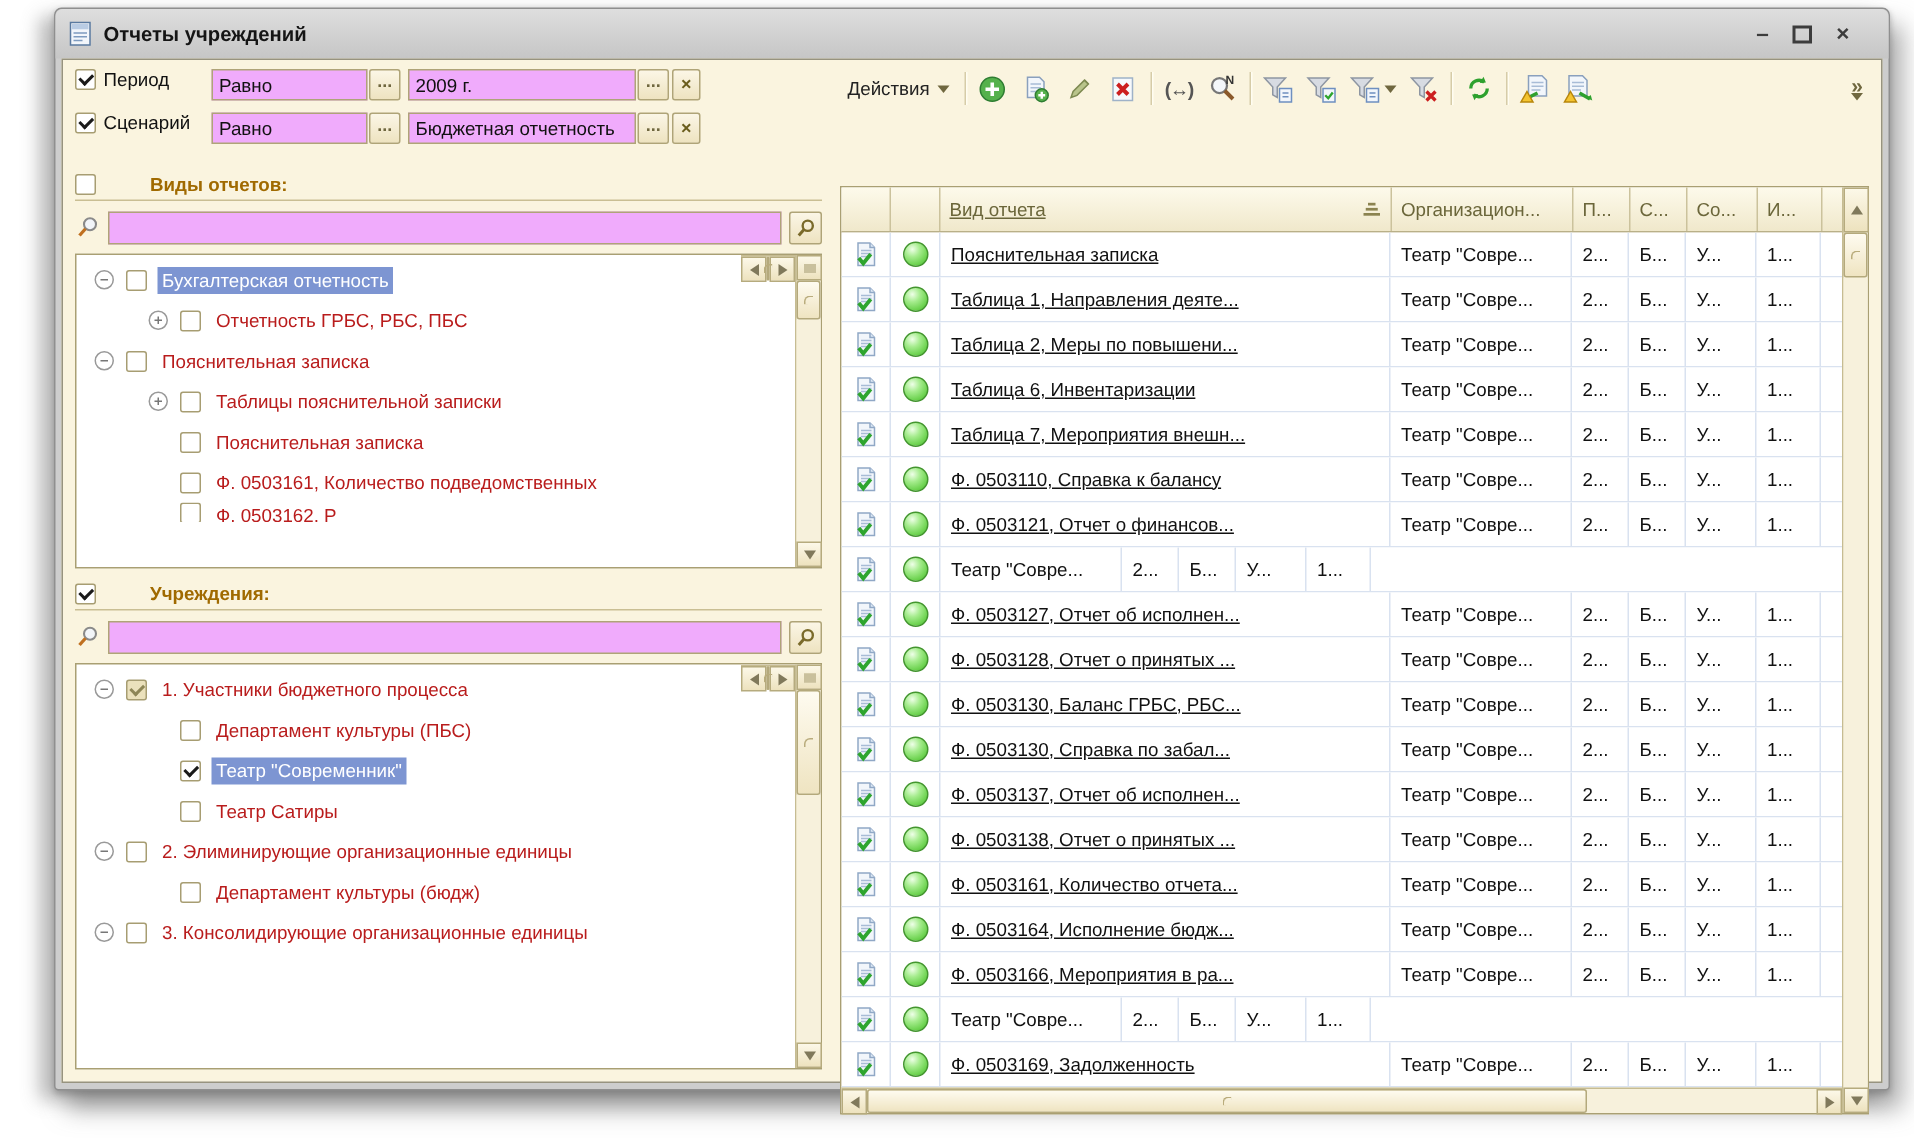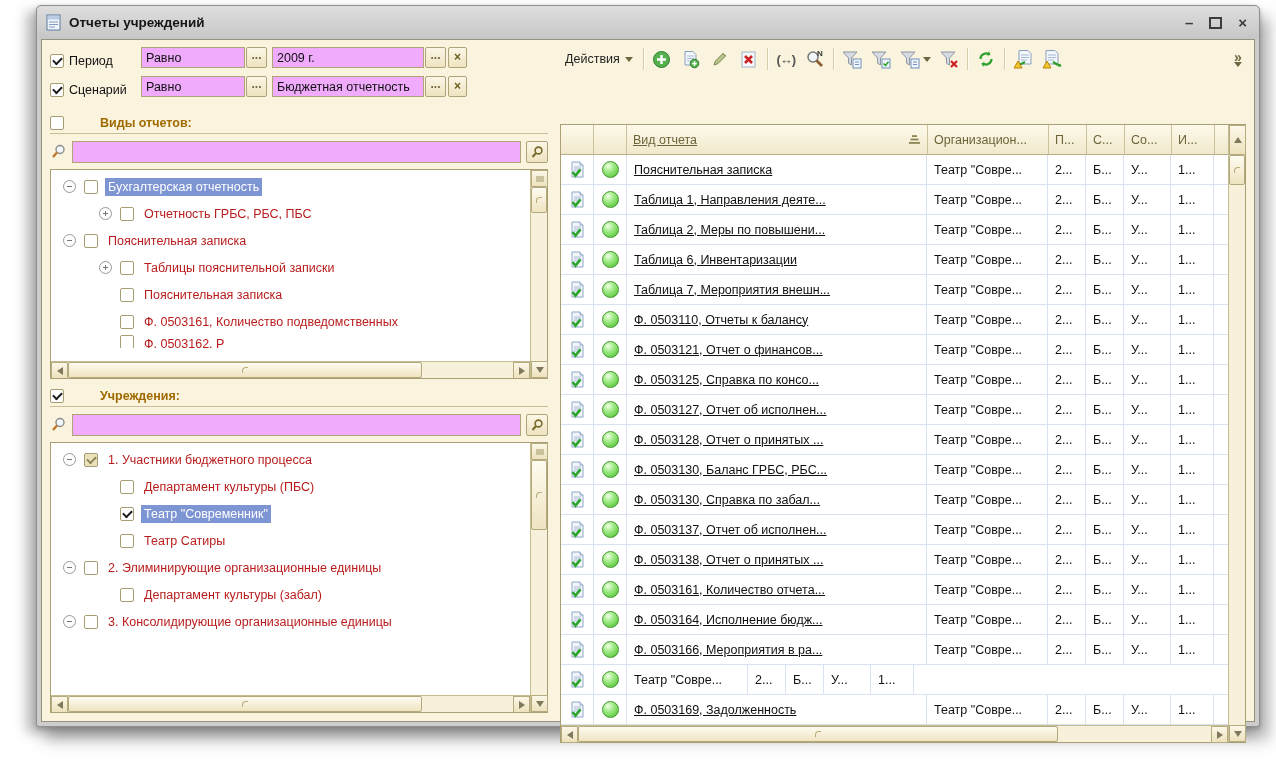--- a/index.html
+++ b/index.html
@@ -6,33 +6,33 @@
   html,body { width:1276px; height:764px; background:#fff; font-family:"Liberation Sans", sans-serif; }
   .stage { position:relative; width:1276px; height:764px; background:#fff; overflow:hidden; }
 
   
   .window {
     position:absolute; left:36px; top:5px; width:1224px; height:722px;
     background:#CDCDCD;
     border:1px solid #8F8F8F; border-radius:5px 5px 3px 3px;
     box-shadow: -10px 6px 12px rgba(110,110,110,.45), 8px 12px 16px rgba(100,100,100,.55), 0 2px 4px rgba(0,0,0,.25);
   }
-  .titlebar { height:33px; display:flex; align-items:center; padding:0 12px 0 8px;
+  .titlebar { height:33px; display:flex; align-items:center; padding:0 26px 0 8px;
     background:linear-gradient(#DEDEDE,#C6C6C6); border-radius:5px 5px 0 0; }
   .titlebar .title { font-size:13.5px; font-weight:bold; color:#151515; margin-left:7px; flex:1; }
   .win-controls { display:flex; gap:16px; align-items:center; }
   .win-btn { font-size:15px; font-weight:bold; color:#3C3C3C; line-height:1; cursor:default; }
   .win-btn.max { font-size:13px; border:2px solid #3C3C3C; width:13px; height:12px; color:transparent; }
 
   .content { position:absolute; left:4px; right:4px; top:33px; bottom:4px;
     background:#FAF4DF; border:1px solid #97937F; display:flex; padding:6px 8px 8px 8px; gap:12px; }
 
   
   .left { width:498px; display:flex; flex-direction:column; }
-  .filter-row { display:flex; align-items:flex-end; height:22px; margin-bottom:7px; }
+  .filter-row { display:flex; align-items:flex-start; height:22px; margin-bottom:7px; }
   .cb { width:14px; height:14px; min-width:14px; background:#fff; border:1px solid #A79D72; border-radius:2px; position:relative; display:inline-block; }
   .cb.checked::after { content:""; position:absolute; left:2px; top:2px; width:7px; height:4px;
     border-left:2px solid #1a1a1a; border-bottom:2px solid #1a1a1a; transform:rotate(-45deg); }
   .cb.partial { background:#EBE1BC; }
   .cb.partial::after { content:""; position:absolute; left:2px; top:2px; width:7px; height:4px;
     border-left:2px solid #8E8657; border-bottom:2px solid #8E8657; transform:rotate(-45deg); }
   .flt-label { width:72px; margin-left:5px; font-size:12.5px; color:#111; }
   .tx { height:21px; border:1px solid #AFA478; background:#f0abfc; font-family:inherit; font-size:12.5px; padding:0 4px; color:#111; }
   .tx.cmp { width:104px; }
   .tx.val { width:152px; }
@@ -46,21 +46,21 @@
   .group-row.first { margin-top:12px; }
 
   .search-row { display:flex; align-items:center; gap:5px; margin:6px 0 6px 0; height:23px; }
   .search-row .tx.search { flex:1; height:22px; }
   .btn-zoom { width:22px; height:22px; border:1px solid #AFA478; border-radius:2px;
     background:linear-gradient(#FBF6E6,#EEE3C0); display:flex; align-items:center; justify-content:center; }
 
   .treebox { border:1px solid #A99F73; background:#fff; display:flex; }
   .treebox.t1 { height:210px; }
   .treebox.t2 { flex:1; }
-  .tree-main { flex:1; display:flex; flex-direction:column; overflow:hidden; }
+  .tree-main { flex:1; display:flex; flex-direction:row; overflow:hidden; }
   .tree-items { flex:1; overflow:hidden; padding-top:3px; }
   .tree-item { display:flex; align-items:center; height:27px; padding-left:12px; }
   .tree-item.lvl1 { padding-left:48px; }
   .tree-item.clipped { height:13px; overflow:hidden; align-items:flex-start; }
   .exp { width:13px; height:13px; min-width:13px; border:1px solid #999; border-radius:50%; position:relative; background:#fff; margin-right:8px; }
   .exp::before { content:""; position:absolute; left:3px; right:3px; top:5px; height:1px; background:#777; }
   .exp.plus::after { content:""; position:absolute; top:3px; bottom:3px; left:5px; width:1px; background:#777; }
   .exp.none { visibility:hidden; }
   .tree-cb { margin-right:7px; }
   .tree-label { font-size:12.5px; color:#b91c1c; white-space:nowrap; padding:2px 3px; }
@@ -300,21 +300,21 @@
 
                 <div class="tree-item lvl0">
                   <span class="exp minus"></span>
                   <span class="cb tree-cb unchecked"></span>
                   <span class="tree-label plain">2. Элиминирующие организационные единицы</span>
                 </div>
 
                 <div class="tree-item lvl1">
                   <span class="exp none"></span>
                   <span class="cb tree-cb unchecked"></span>
-                  <span class="tree-label plain">Департамент культуры (забал)</span>
+                  <span class="tree-label plain">Департамент культуры (бюдж)</span>
                 </div>
 
                 <div class="tree-item lvl0">
                   <span class="exp minus"></span>
                   <span class="cb tree-cb unchecked"></span>
                   <span class="tree-label plain">3. Консолидирующие организационные единицы</span>
                 </div>
               </div>
             <div class="hsb">
               <span class="sb-btn">
@@ -587,21 +587,21 @@
                     <svg width="17" height="17" viewBox="0 0 17 17">
                       <path d="M3 1h8l3 3v12H3z" fill="#F2F6FB" stroke="#90A8C6"></path>
                       <path d="M11 1v3h3" fill="#DCE8F5" stroke="#90A8C6"></path>
                       <path d="M5 6h7M5 8h7M5 10h5" stroke="#A8BCD6"></path>
                       <path d="M3.5 11l3 3.6 5-6.2" stroke="#2EA52E" stroke-width="2.6" fill="none"></path>
                     </svg>
                   </div>
                   <div class="gc c-status">
                     <span class="sphere"></span>
                   </div>
-                  <div class="gc c-report">Ф. 0503110, Отчеты к балансу</div>
+                  <div class="gc c-report">Ф. 0503110, Справка к балансу</div>
                   <div class="gc c-org">Театр "Совре...</div>
                   <div class="gc c-p">2...</div>
                   <div class="gc c-s">Б...</div>
                   <div class="gc c-so">У...</div>
                   <div class="gc c-i">1...</div>
                   <div class="gc c-fill"></div>
                 </div>
 
                 <div class="gr">
                   <div class="gc c-icon">
@@ -629,21 +629,20 @@
                     <svg width="17" height="17" viewBox="0 0 17 17">
                       <path d="M3 1h8l3 3v12H3z" fill="#F2F6FB" stroke="#90A8C6"></path>
                       <path d="M11 1v3h3" fill="#DCE8F5" stroke="#90A8C6"></path>
                       <path d="M5 6h7M5 8h7M5 10h5" stroke="#A8BCD6"></path>
                       <path d="M3.5 11l3 3.6 5-6.2" stroke="#2EA52E" stroke-width="2.6" fill="none"></path>
                     </svg>
                   </div>
                   <div class="gc c-status">
                     <span class="sphere"></span>
                   </div>
-                  <div class="gc c-report">Ф. 0503125, Справка по консо...</div>
                   <div class="gc c-org">Театр "Совре...</div>
                   <div class="gc c-p">2...</div>
                   <div class="gc c-s">Б...</div>
                   <div class="gc c-so">У...</div>
                   <div class="gc c-i">1...</div>
                   <div class="gc c-fill"></div>
                 </div>
 
                 <div class="gr">
                   <div class="gc c-icon">

